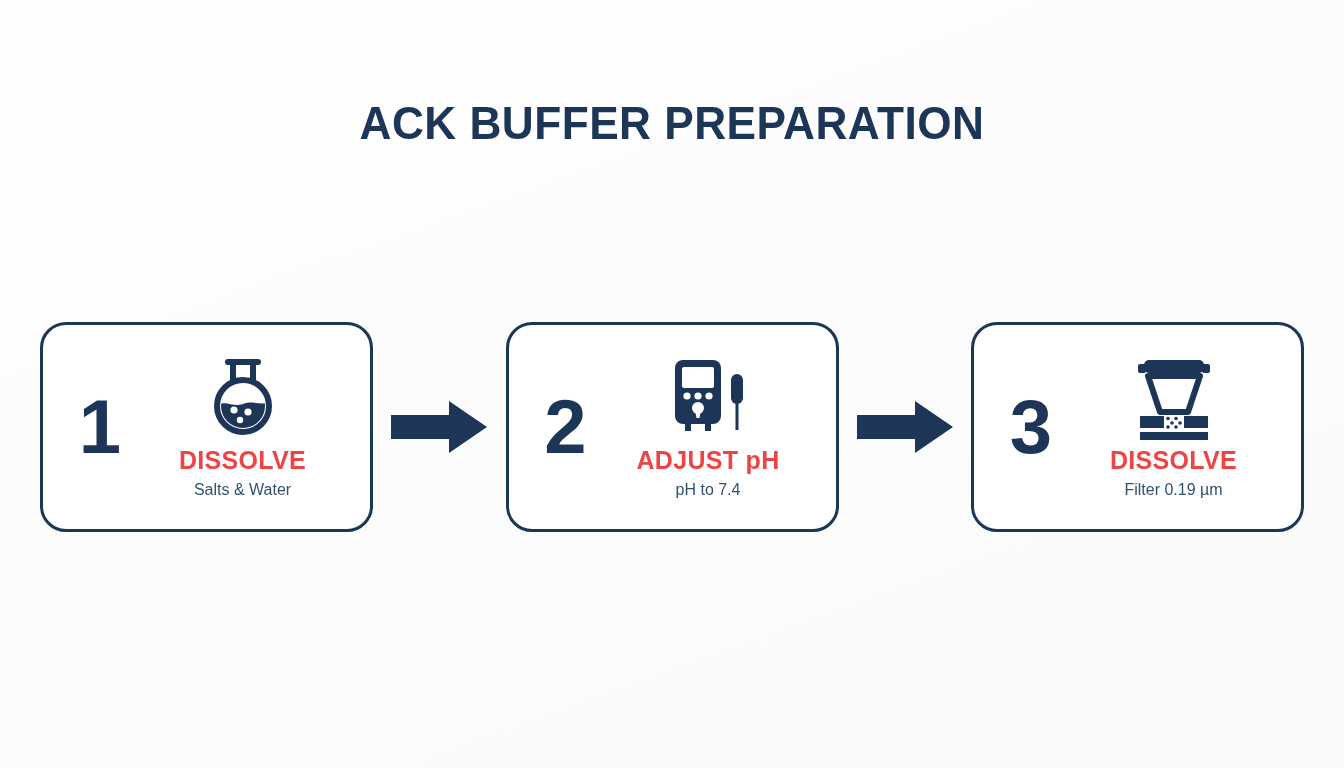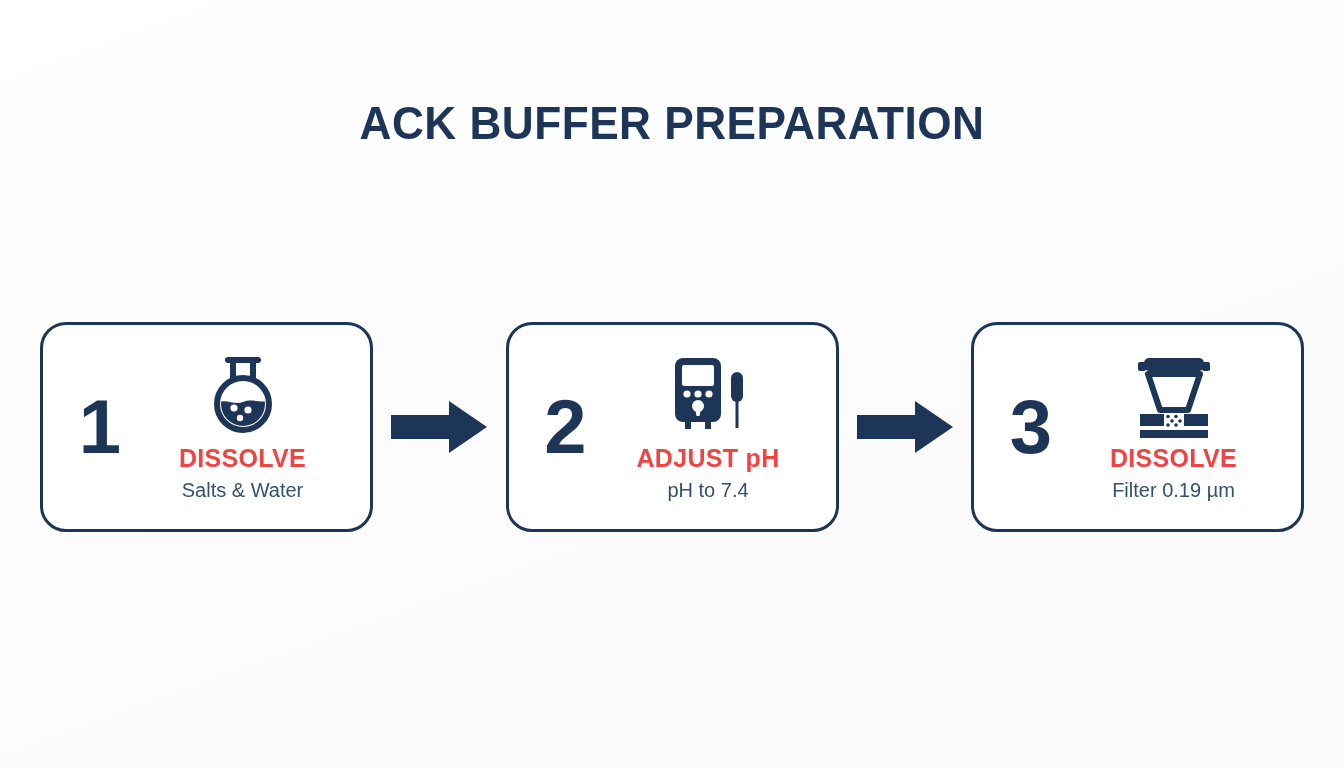--- a/index.html
+++ b/index.html
@@ -93,21 +93,21 @@
   .card-title {
     font-size: 25px;
     font-weight: bold;
     color: #ef4444;
     letter-spacing: 0.3px;
     line-height: 1.15;
     white-space: nowrap;
   }
 
   .card-sub {
-    font-size: 20px;
+    font-size: 16px;
     font-weight: normal;
     color: #32516f;
     margin-top: 6px;
     line-height: 1.15;
     white-space: nowrap;
   }
 
   
   .arrow {
     flex: 0 0 auto;

